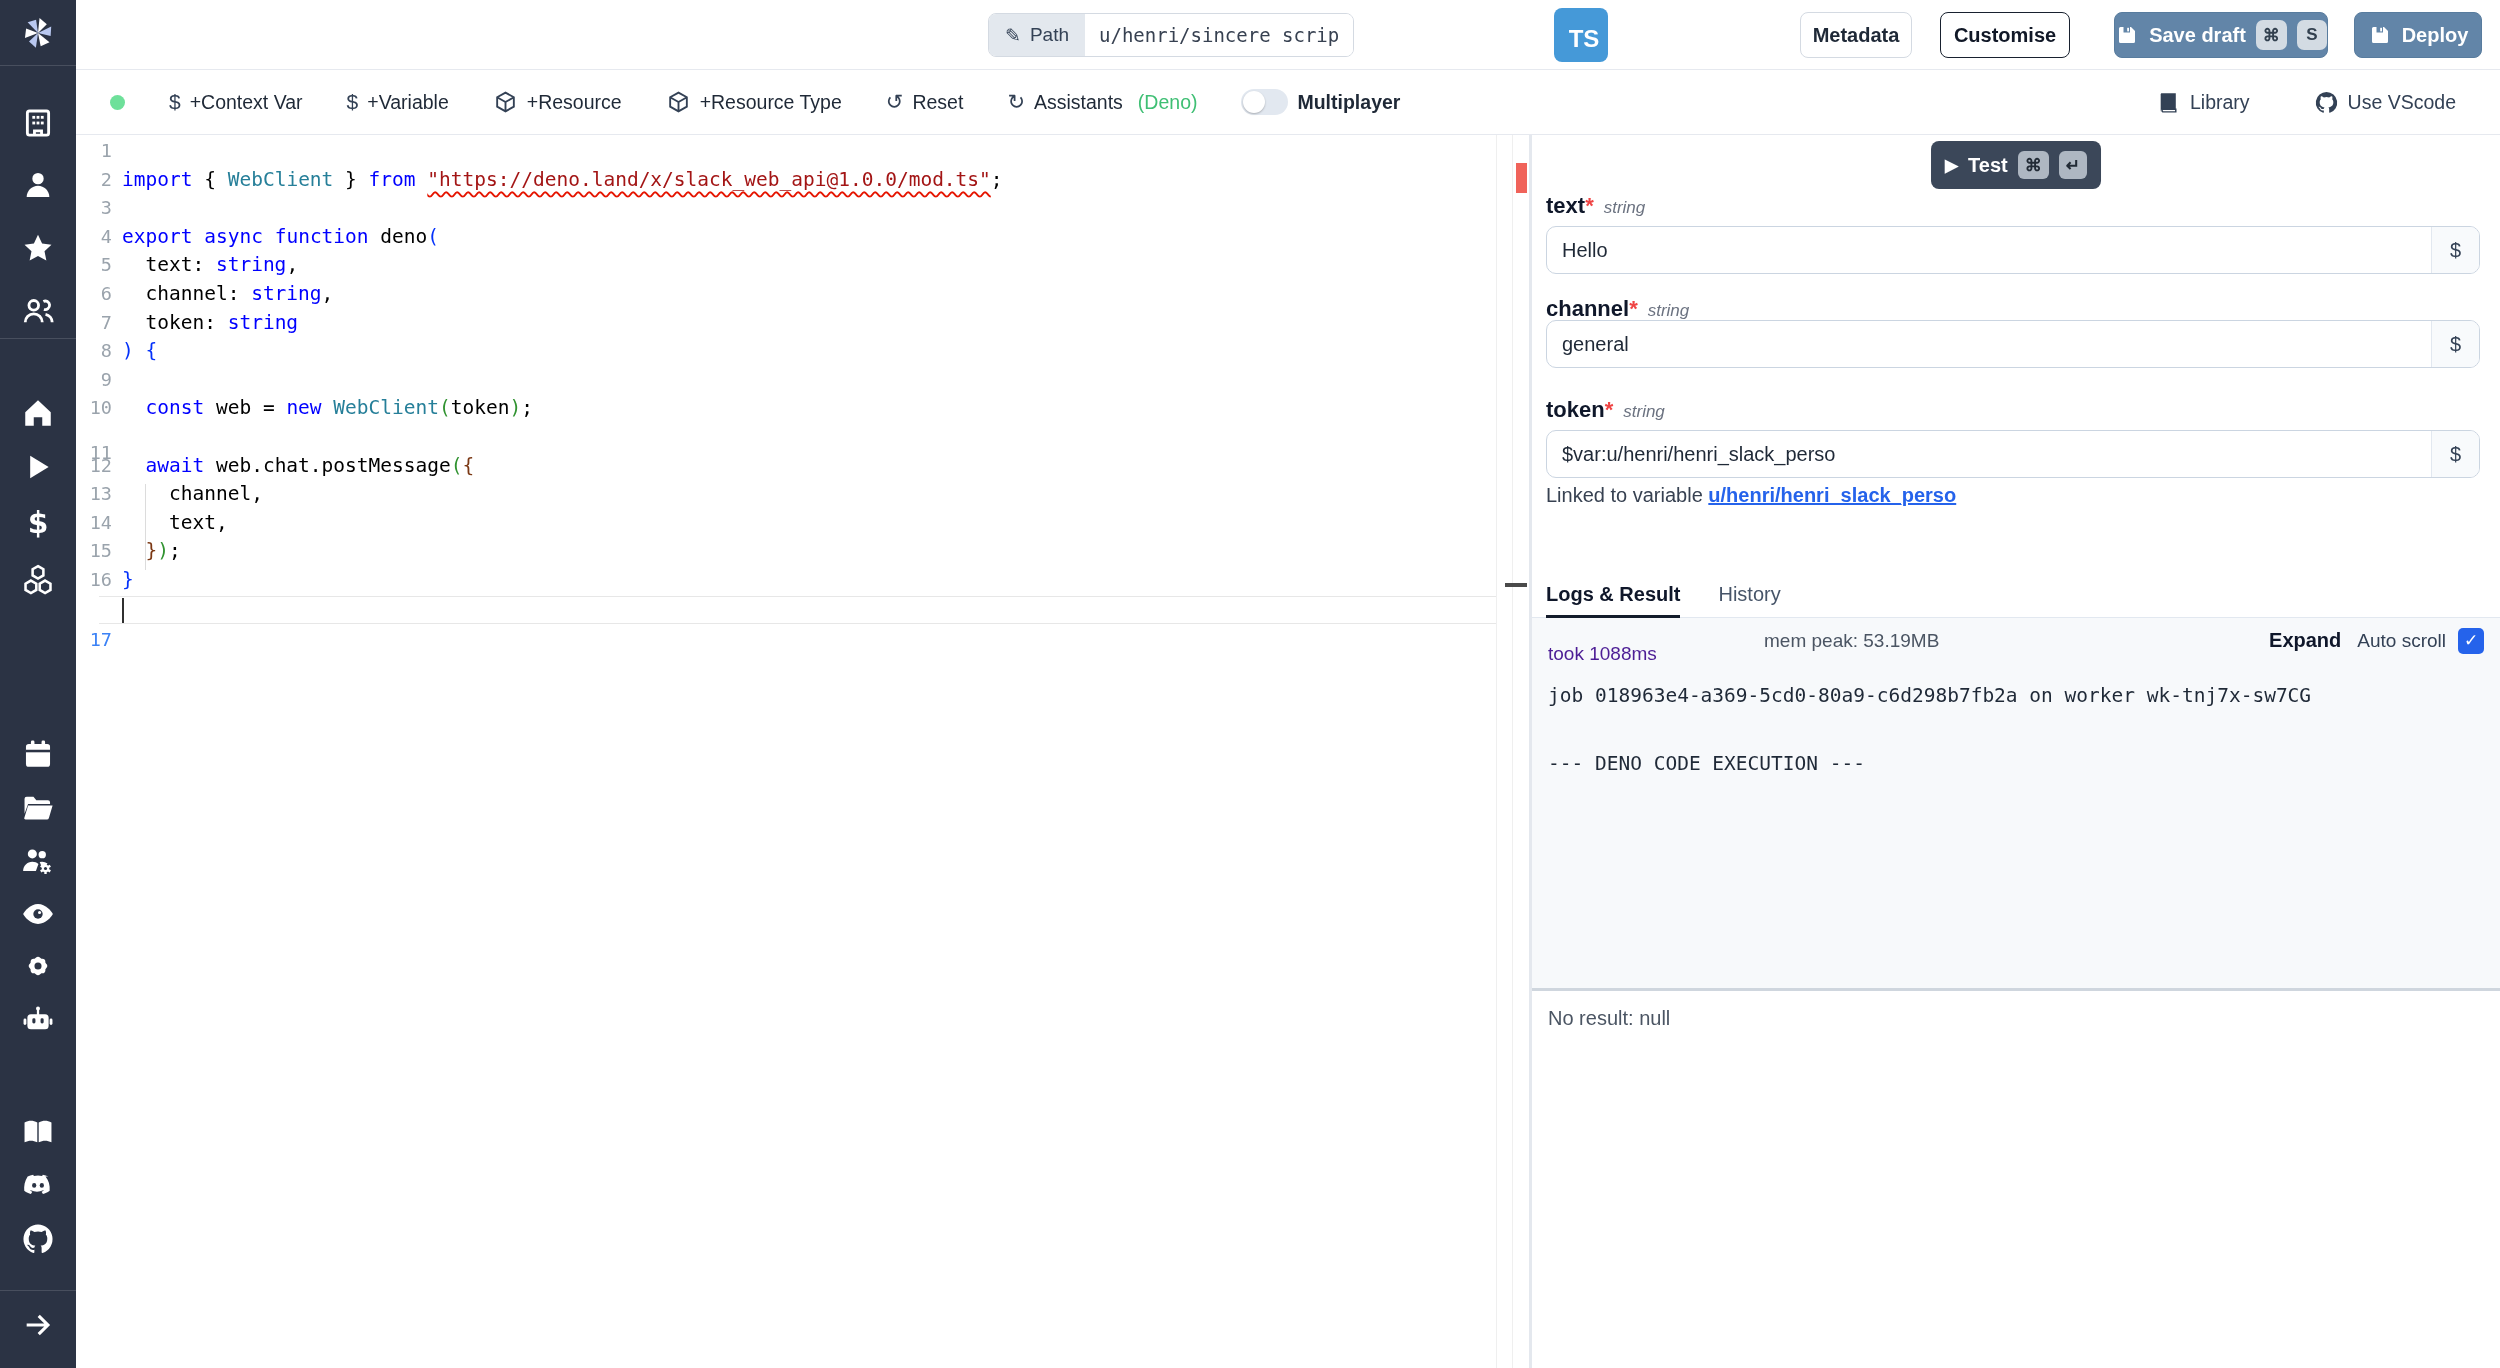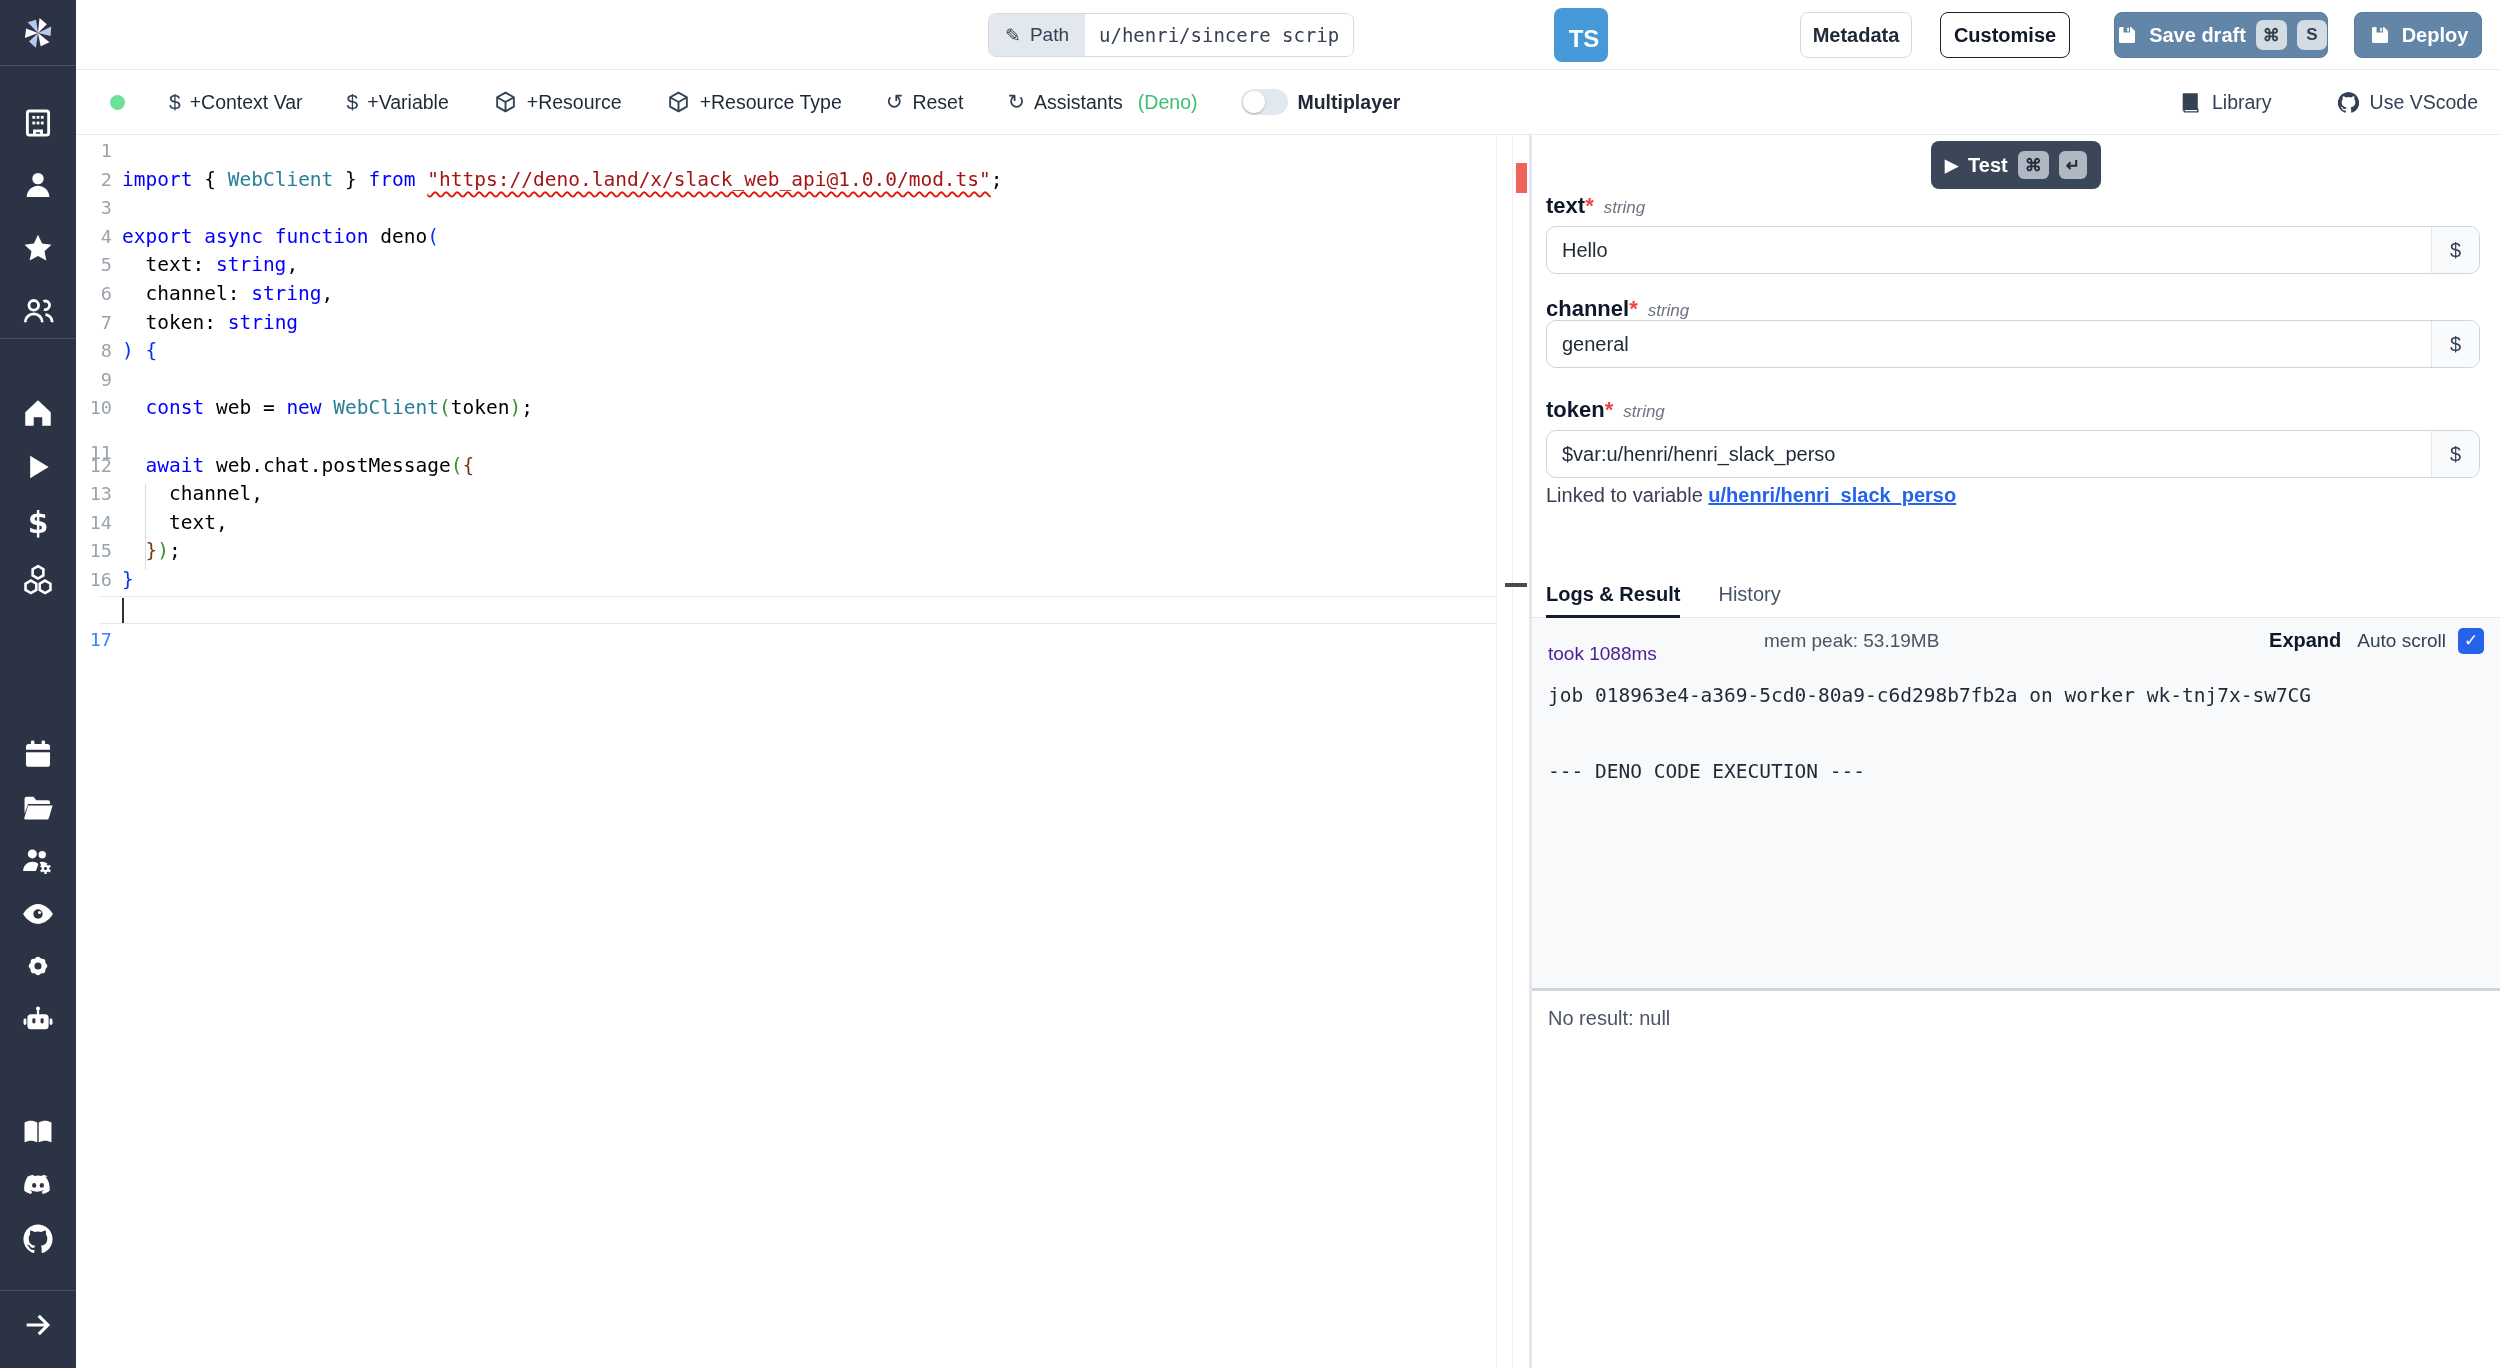--- a/index.html
+++ b/index.html
@@ -36,21 +36,21 @@
   #toolbar { position:absolute; left:76px; top:70px; right:0; height:65px; background:#fff; border-bottom:1px solid #e6e9ef;
              display:flex; align-items:center; padding-left:34px; gap:44px; }
   .tb-item { display:flex; align-items:center; gap:9px; font-size:19.5px; font-weight:500; color:#1f2937; cursor:pointer; white-space:nowrap; }
   .tb-item svg { width:25px; height:25px; }
   .tb-glyph { font-size:21px; color:#334155; }
   #status-dot { width:15px; height:15px; border-radius:50%; background:#6ee09a; }
   .deno-green { color:#3fbf74; margin-left:6px; }
   #tgl { width:47px; height:26px; background:#e2e8f0; border-radius:13px; position:relative; cursor:pointer; }
   #tgl::after { content:""; position:absolute; left:2px; top:2px; width:22px; height:22px; background:#fff; border-radius:50%;
                 box-shadow:0 1px 2px rgba(0,0,0,.25); }
-  #tb-right { margin-left:auto; display:flex; gap:64px; padding-right:22px; }
+  #tb-right { margin-left:auto; display:flex; gap:64px; padding-right:44px; }
   #tb-right .tb-item { font-weight:500; color:#334155; }
 
   
   #editor { position:absolute; left:76px; top:135px; width:1453px; bottom:0; background:#fff; }
   .line { position:absolute; left:0; right:33px; height:28.6px; }
   .ln { position:absolute; left:0; top:2px; width:36px; text-align:right; font-family:"DejaVu Sans Mono",monospace; font-size:18.5px; color:#9aa3ac; }
   .ln.on { color:#3b82f6;margin-top:31px; }
   .cd { position:absolute; left:46px; top:1px; font-family:"DejaVu Sans Mono",monospace; font-size:19.5px; white-space:pre; color:#000; }
   .tk-p { color:#000; }
   .tk-k { color:#0000ff; }
@@ -94,21 +94,21 @@
   #logs { position:absolute; left:0; right:0; top:483px; height:370px; background:#f7f9fb; }
   #stats { display:flex; align-items:center; height:45px; padding:0 16px; }
   #took { color:#4c1d95; font-size:19px; width:216px;margin-top:27px; }
   #mem { color:#4b5563; font-size:19px; }
   #expand { margin-left:auto; font-size:20px; font-weight:700; color:#0f172a; cursor:pointer; }
   #autoscroll-label { font-size:19px; color:#334155; margin-left:16px; }
   #chk { width:26px; height:26px; background:#2563eb; border-radius:5px; color:#fff; display:flex; align-items:center; justify-content:center;
          font-size:17px; margin-left:12px; cursor:pointer; }
   .logline { position:absolute; left:16px; font-family:"DejaVu Sans Mono",monospace; font-size:19.5px; color:#1f2937; white-space:pre; }
   #log1 { top:66px; }
-  #log2 { top:142px; }
+  #log2 { top:134px; }
   #split { position:absolute; left:0; right:0; top:853px; height:3px; background:#cfd6de; cursor:row-resize; }
   #result { position:absolute; left:16px; top:872px; font-size:20px; color:#4b5563; }
 </style>
 </head>
 <body>
 
 <div id="app">
 
   <aside id="sidebar">
     <svg id="logo" viewBox="0 0 24 24">

